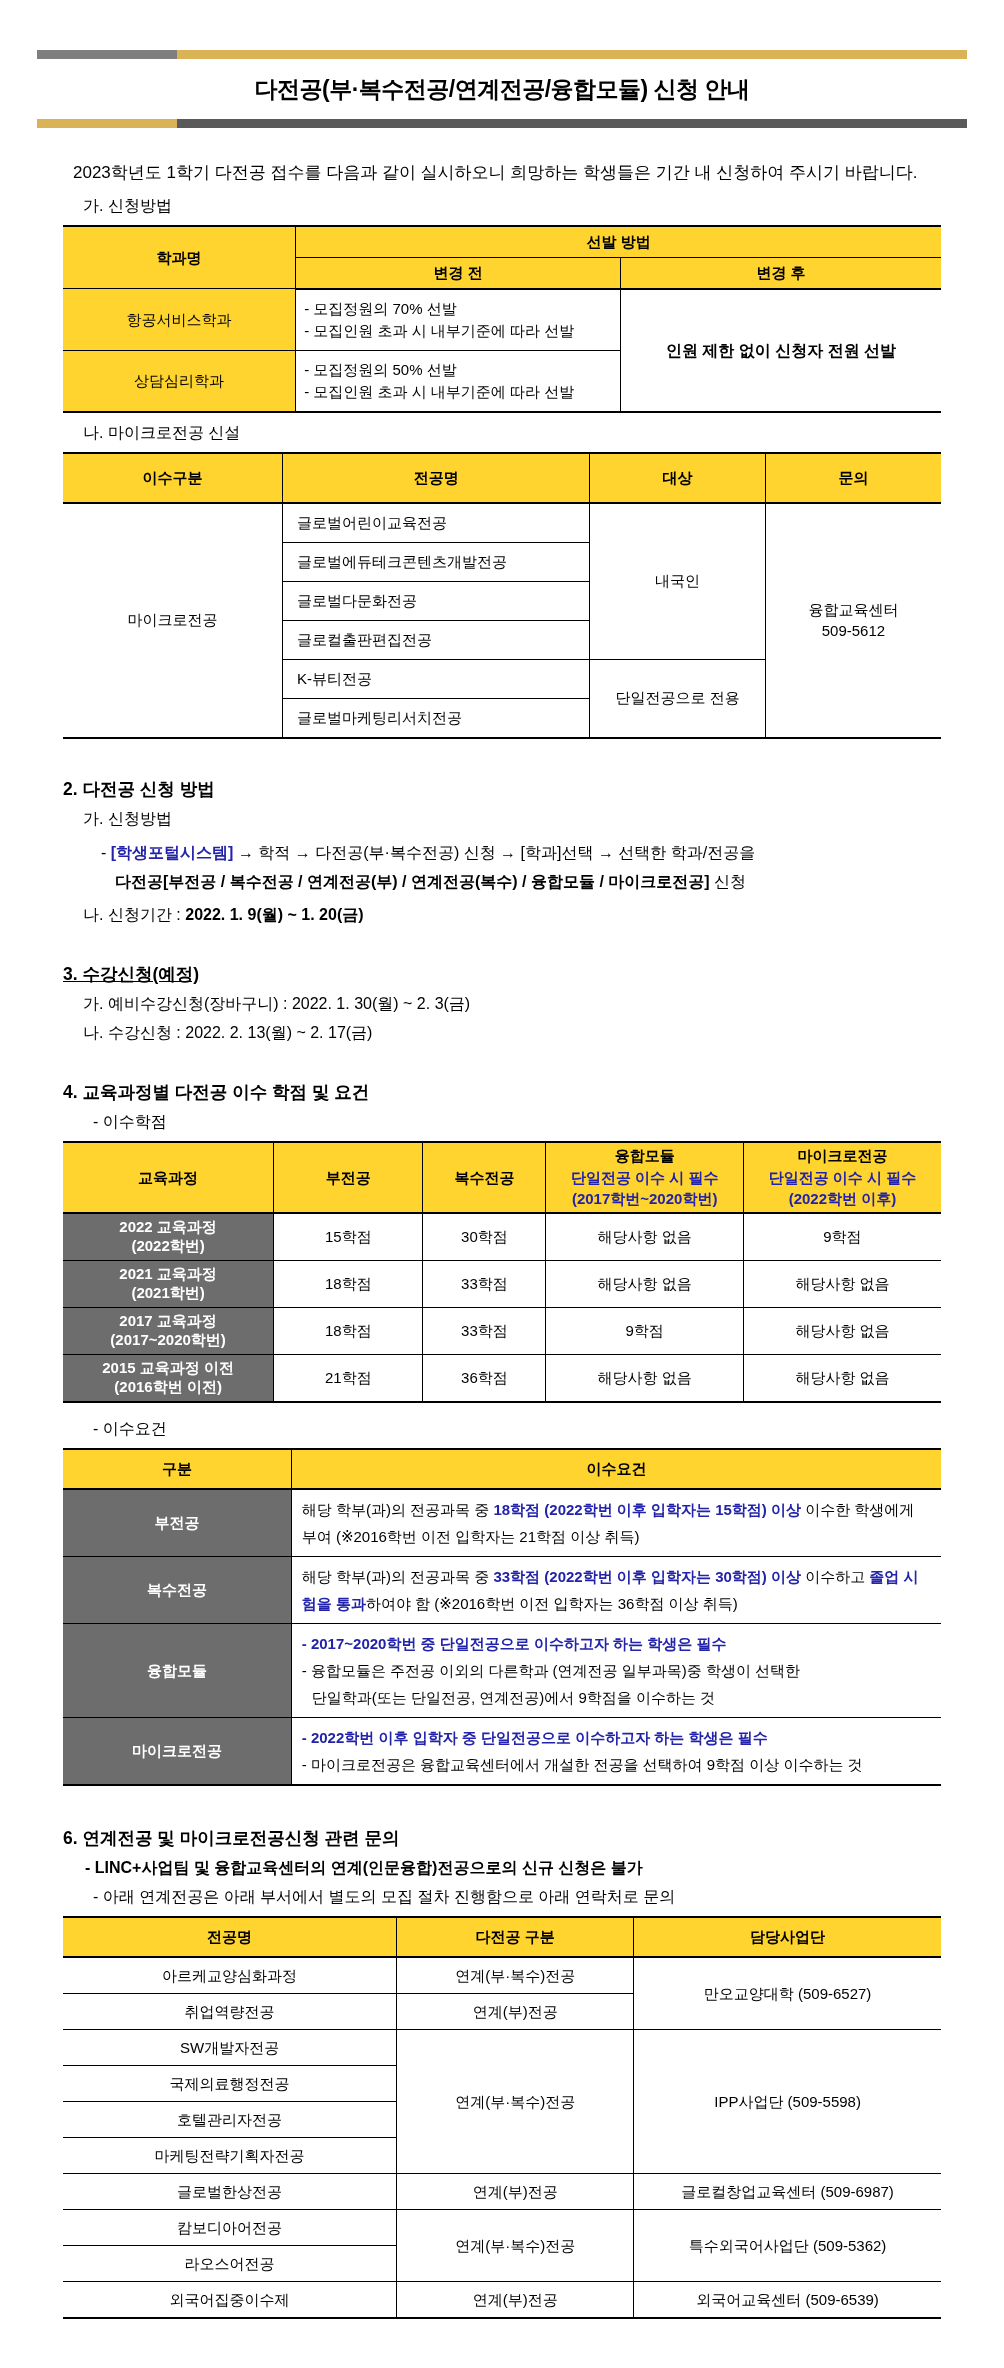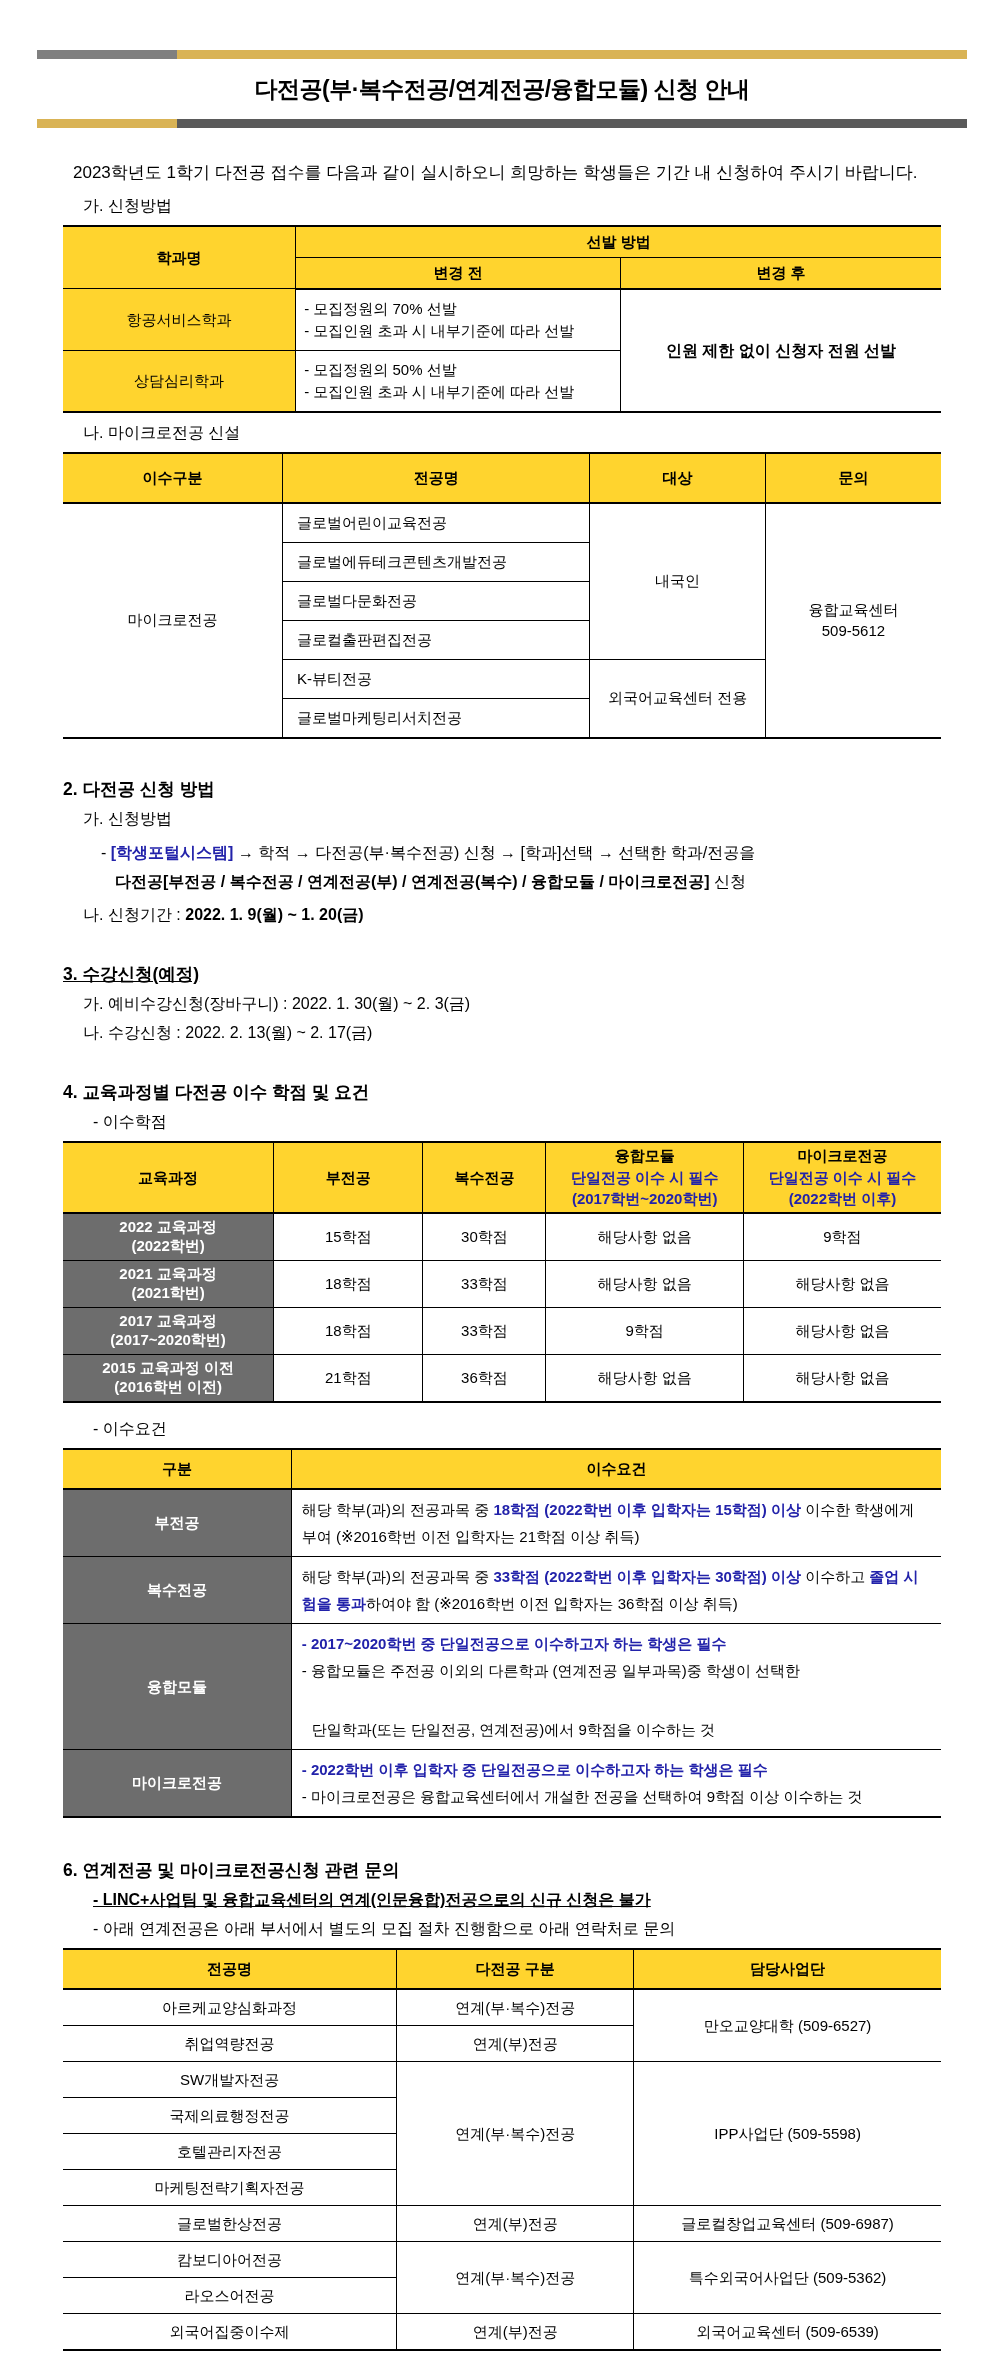--- a/index.html
+++ b/index.html
@@ -133,21 +133,21 @@
             <td class="mname">글로벌에듀테크콘텐츠개발전공</td>
           </tr>
         <tr>
             <td class="mname">글로벌다문화전공</td>
           </tr>
         <tr>
             <td class="mname">글로컬출판편집전공</td>
           </tr>
         <tr>
           <td class="mname">K-뷰티전공</td>
-          <td rowspan="2">외국어교육센터 전용</td>
+          <td rowspan="2">단일전공으로 전용</td>
         </tr>
         <tr>
             <td class="mname">글로벌마케팅리서치전공</td>
           </tr>
       </tbody>
     </table>
 
     <div class="h1" style="margin-top:38px;">2. 다전공 신청 방법</div>
     <div class="sub">가. 신청방법</div>
     <div class="dashline">
@@ -243,35 +243,35 @@
           <td class="dark cat">복수전공</td>
           <td class="tleft body">
             <span>해당 학부(과)의 전공과목 중 </span><span class="navy">33학점 (2022학번 이후 입학자는 30학점) 이상</span><span> 이수하고 </span><span class="navy">졸업 시험을 통과</span><span>하여야 함 (※2016학번 이전 입학자는 36학점 이상 취득)</span>
           </td>
         </tr>
         <tr>
           <td class="dark cat">융합모듈</td>
           <td class="tleft body">
             <div class="navy">- 2017~2020학번 중 단일전공으로 이수하고자 하는 학생은 필수</div>
             <div>- 융합모듈은 주전공 이외의 다른학과 (연계전공 일부과목)중 학생이 선택한</div>
-            <div style="padding-left:10px;margin-top:32px;">단일학과(또는 단일전공, 연계전공)에서 9학점을 이수하는 것</div>
+            <div style="padding-left:10px;">단일학과(또는 단일전공, 연계전공)에서 9학점을 이수하는 것</div>
           </td>
         </tr>
         <tr>
           <td class="dark cat">마이크로전공</td>
           <td class="tleft body">
             <div class="navy">- 2022학번 이후 입학자 중 단일전공으로 이수하고자 하는 학생은 필수</div>
             <div>- 마이크로전공은 융합교육센터에서 개설한 전공을 선택하여 9학점 이상 이수하는 것</div>
           </td>
         </tr>
       </tbody>
     </table>
 
     <div class="h1" style="margin-top:40px;">6. 연계전공 및 마이크로전공신청 관련 문의</div>
-    <div class="sub redtext" style="margin-left:30px;text-decoration:underline;">- LINC+사업팀 및 융합교육센터의 연계(인문융합)전공으로의 신규 신청은 불가</div>
+    <div class="sub redtext" style="margin-left:22px;">- LINC+사업팀 및 융합교육센터의 연계(인문융합)전공으로의 신규 신청은 불가</div>
     <div class="sub" style="margin-left:30px;">- 아래 연계전공은 아래 부서에서 별도의 모집 절차 진행함으로 아래 연락처로 문의</div>
 
     <table class="tbl t-contact">
       <tbody>
         <tr>
           <th class="yellow hdr-bottom" style="width:38%;">전공명</th>
           <th class="yellow hdr-bottom" style="width:27%;">다전공 구분</th>
           <th class="yellow hdr-bottom">담당사업단</th>
         </tr>
         <tr>

